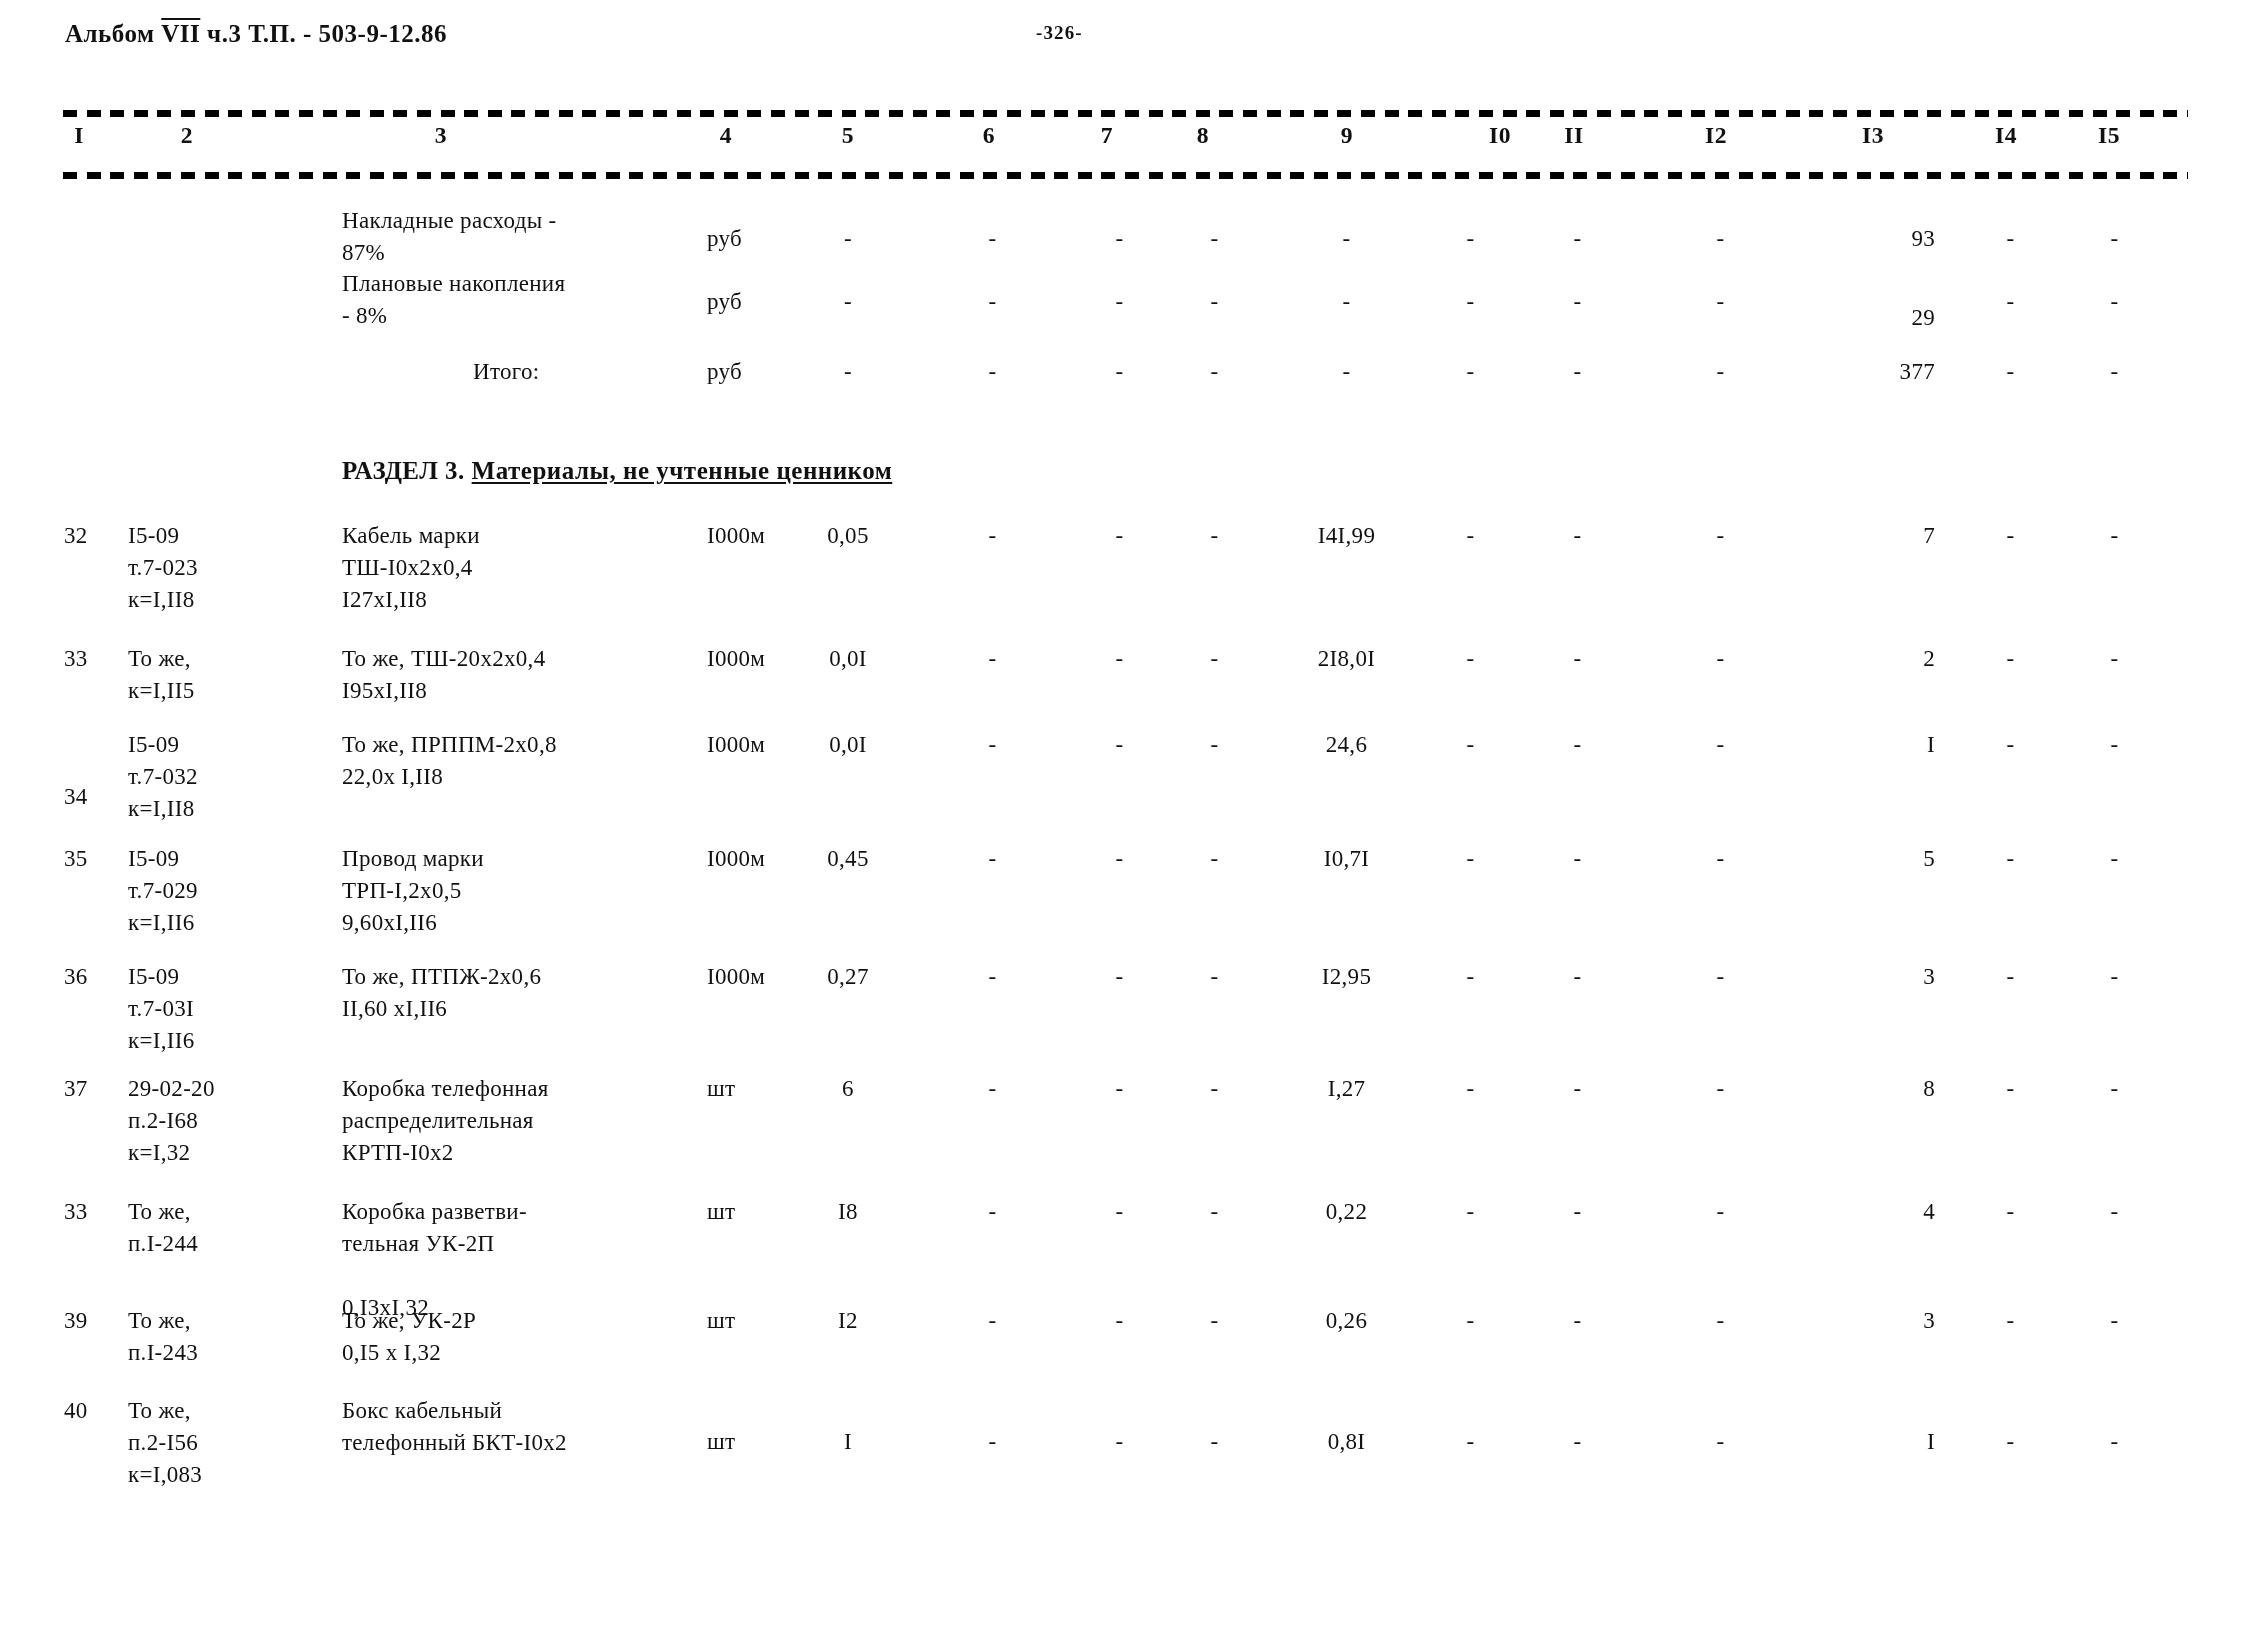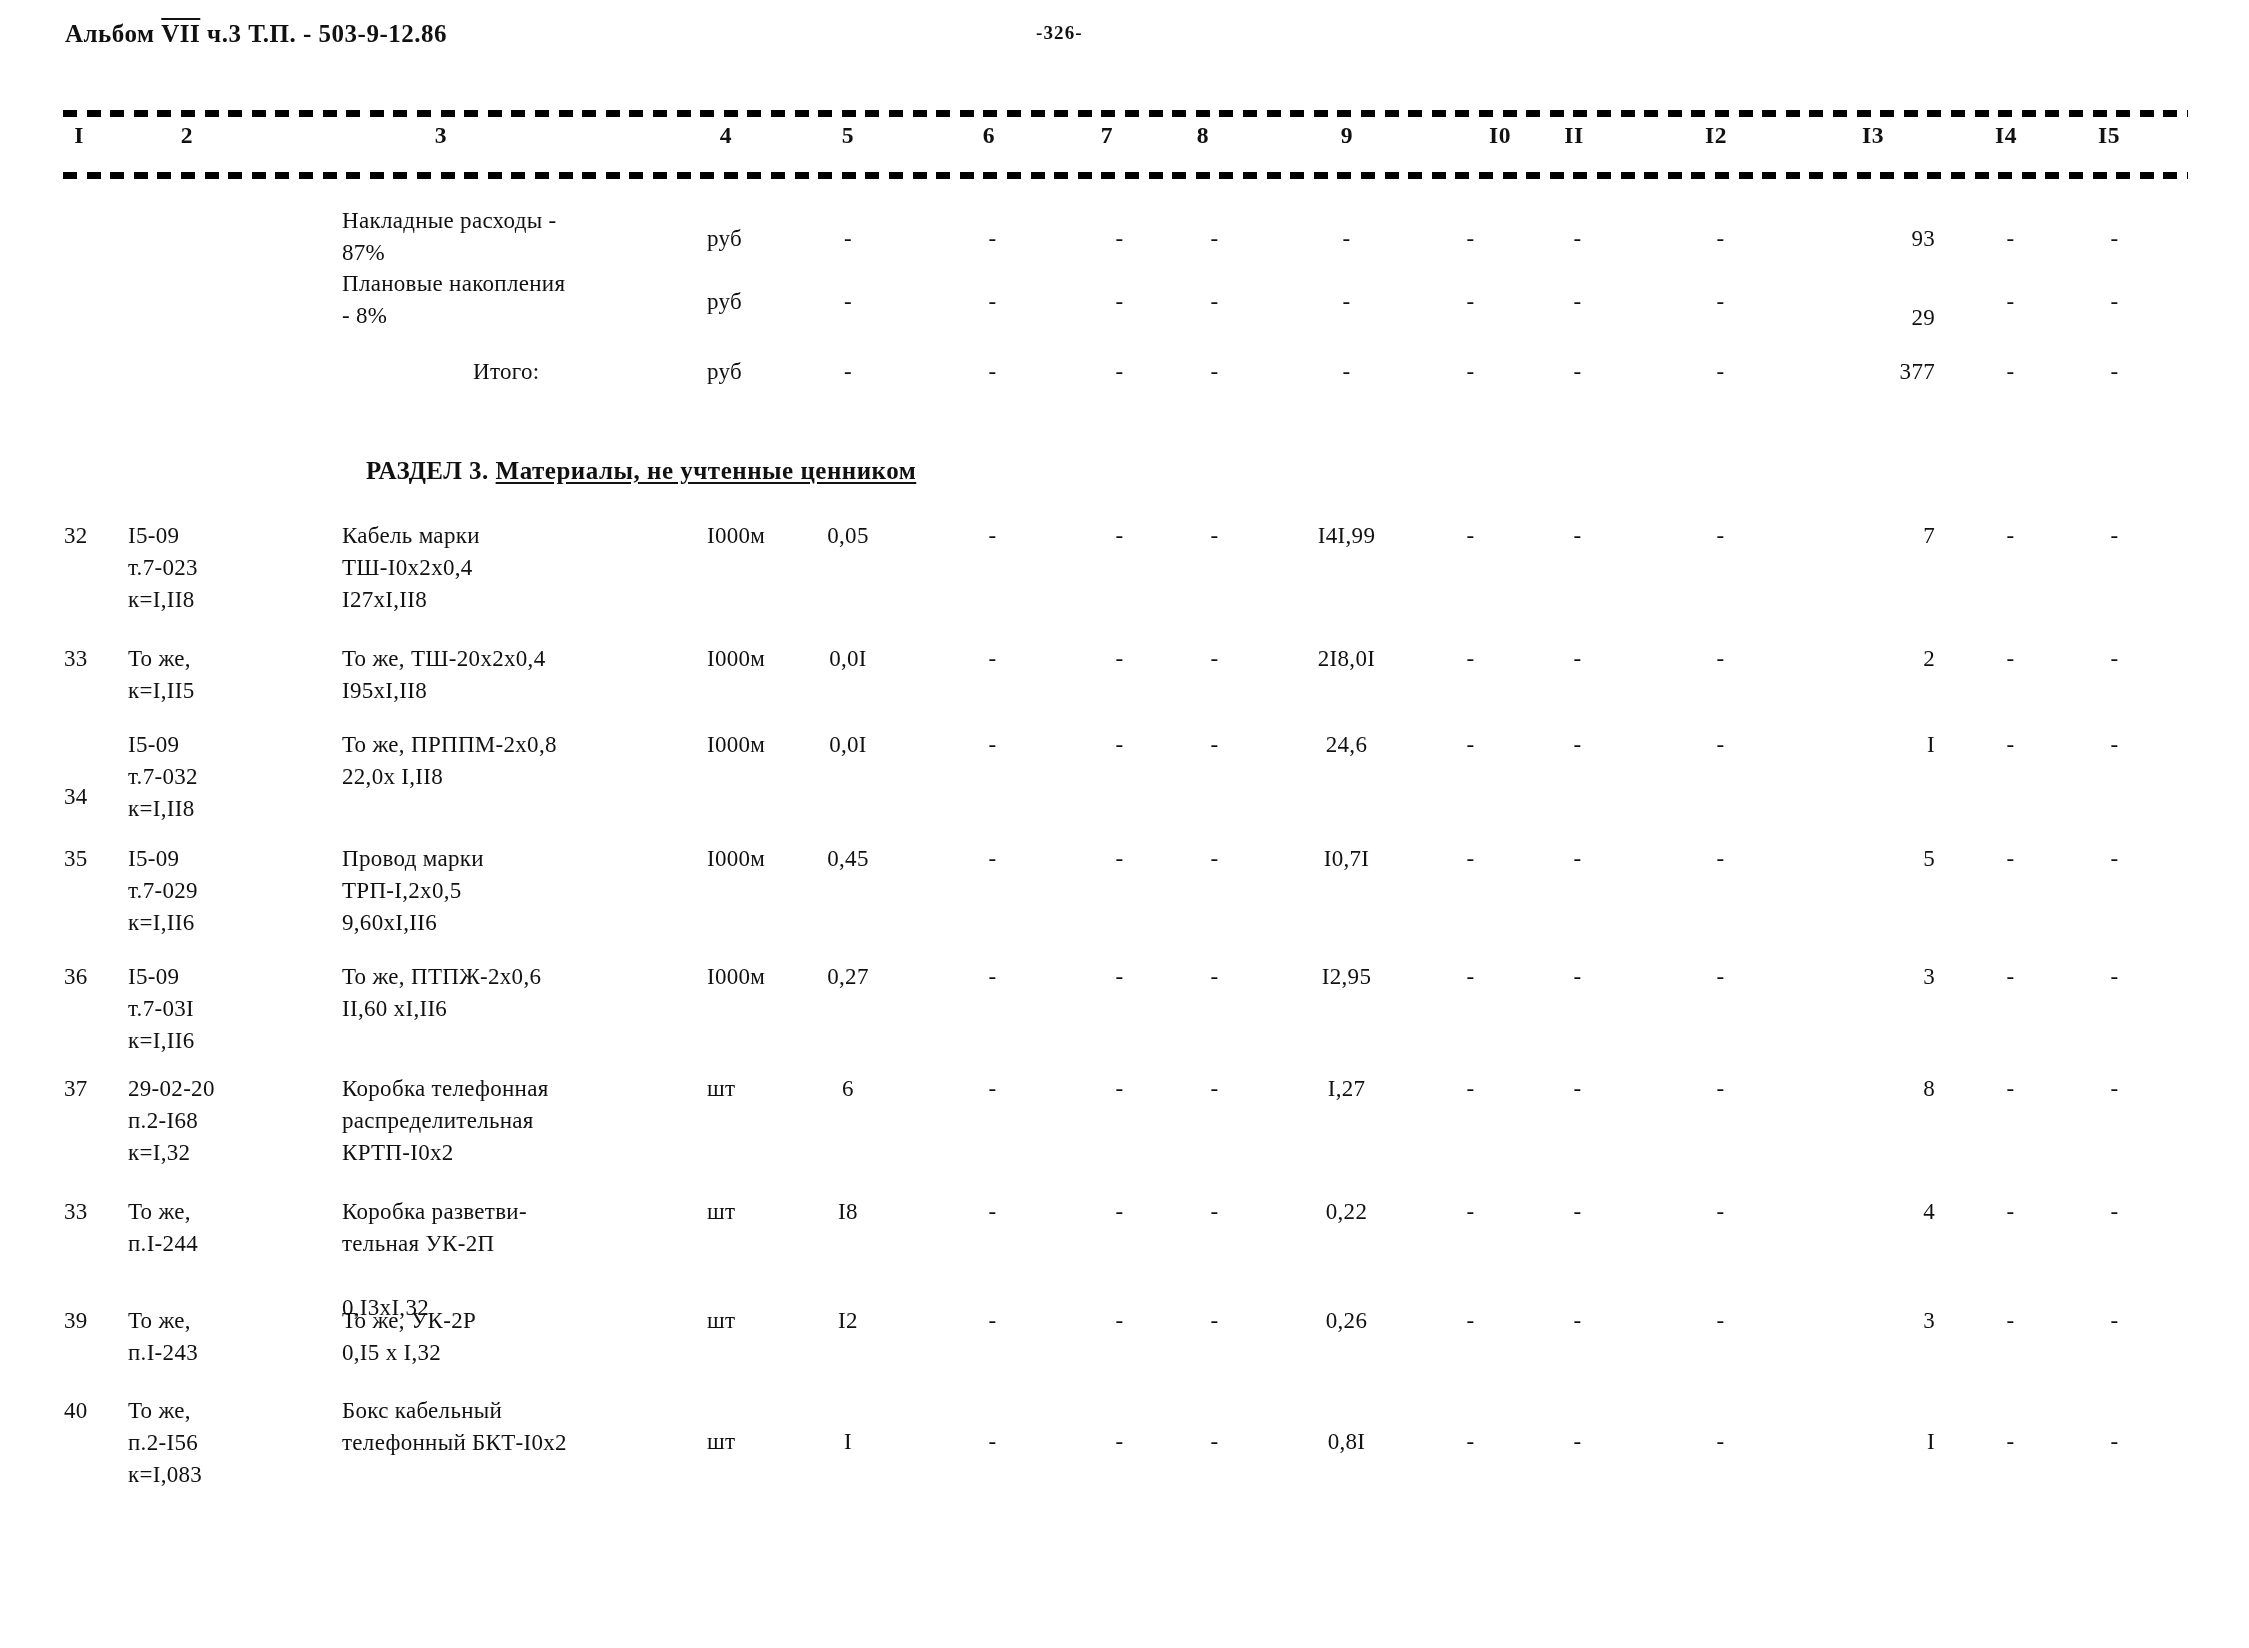--- a/index.html
+++ b/index.html
@@ -69,21 +69,21 @@
   .c13     {left:1854px; width:81px;text-align:right;}
   .c14     {left:1989px; width:43px; text-align:center;}
   .c15     {left:2093px; width:43px; text-align:center;}
 
   
   .c-desc.indent{text-indent:131px;}
 
   
   .section-title{
     position:absolute;left:342px;
-    font-size:25px;font-weight:700;letter-spacing:0.5px;white-space:pre;margin-left:24px;
+    font-size:25px;font-weight:700;letter-spacing:0.5px;white-space:pre;
   }
   .section-title .u{text-decoration:underline;text-underline-offset:3.2px;}
 </style>
 </head>
 <body>
 
 <div class="page">
 
   <div class="doc-header">
     <div class="album"><span>Альбом </span><span class="rom">VII</span><span> ч.3  Т.П. - 503-9-12.86</span></div>

